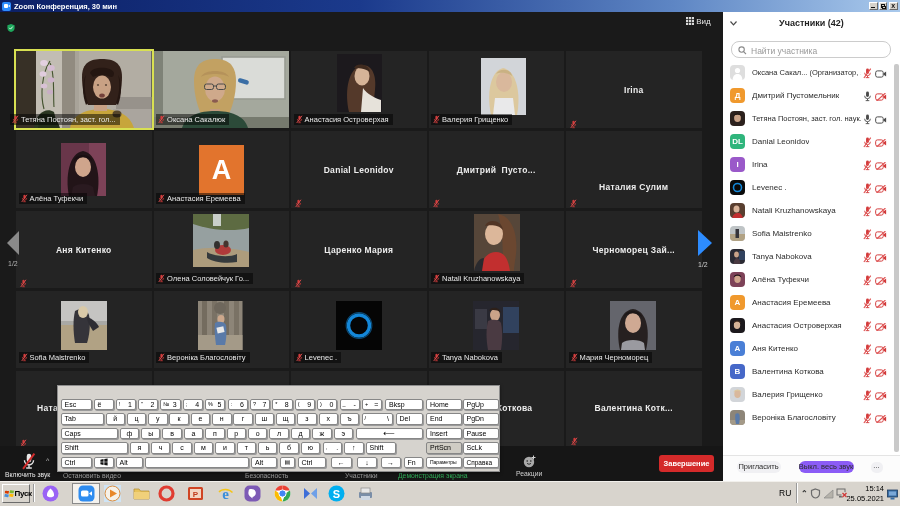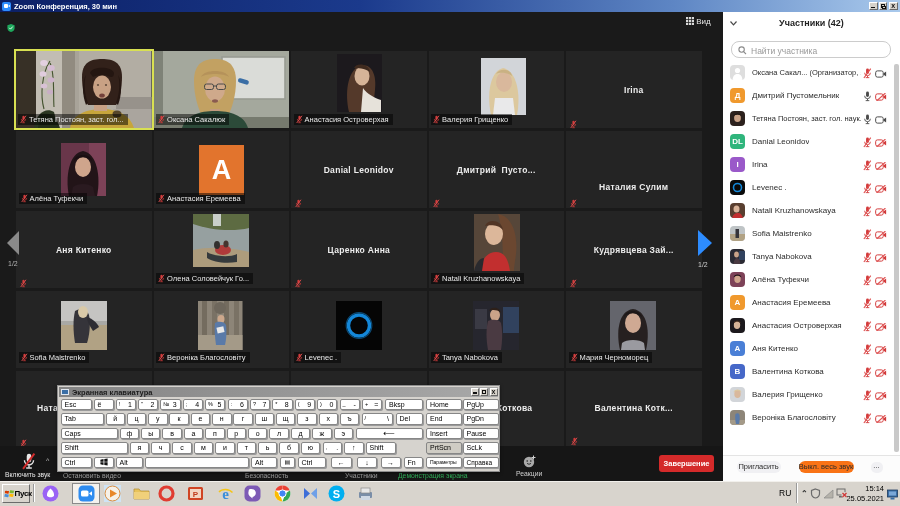--- a/index.html
+++ b/index.html
@@ -231,26 +231,26 @@
 <path d="M10 49 C6 32 8 10 23 8 C38 10 40 32 36 49 Z" fill="#262020"></path>
 <ellipse cx="23" cy="22" rx="8" ry="10" fill="#cfa993"></ellipse>
 <path d="M14 16 C16 8 30 8 32 16 C26 11 18 11 14 16 Z" fill="#1d1717"></path>
 <path d="M12 42 C16 38 30 38 34 42 L35 49 L11 49 Z" fill="#9a9aa0"></path>
 </svg></div>
 <div class="ct" style="left:566px;top:85px;width:135.5px">Irina</div>
 <div class="ct" style="left:291px;top:165px;width:135.5px">Danial Leonidov</div>
 <div class="ct" style="left:428.5px;top:165px;width:135.5px">Дмитрий&nbsp; Пусто...</div>
 <div class="ct" style="left:566px;top:182px;width:135.5px">Наталия Сулим</div>
 <div class="ct" style="left:16px;top:245px;width:135.5px">Аня Китенко</div>
-<div class="ct" style="left:291px;top:245px;width:135.5px">Царенко Анна</div>
-<div class="ct" style="left:566px;top:245px;width:135.5px">Кудрявцева Зай...</div>
+<div class="ct" style="left:291px;top:245px;width:135.5px">Царенко Мария</div>
+<div class="ct" style="left:566px;top:245px;width:135.5px">Черноморец Зай...</div>
 <div class="ct" style="left:16px;top:402.5px;width:135.5px">Наталия Кудрявцева</div>
 <div class="ct" style="left:421.5px;top:402.5px;width:135.5px">Валентина Коткова</div>
 <div class="ct" style="left:566px;top:402.5px;width:135.5px">Валентина Котк...</div>
-<div class="lbl" style="left:18px;top:114px"><svg width="7" height="9">
+<div class="lbl" style="left:10px;top:114px"><svg width="7" height="9">
         <use href="#micoff" width="7" height="9"></use>
       </svg> Тетяна Постоян, заст. гол...</div>
 <div class="lbl" style="left:156px;top:114px"><svg width="7" height="9">
         <use href="#micoff" width="7" height="9"></use>
       </svg> Оксана Сакалюк</div>
 <div class="lbl" style="left:293.5px;top:114px"><svg width="7" height="9">
         <use href="#micoff" width="7" height="9"></use>
       </svg> Анастасия Островерхая</div>
 <div class="lbl" style="left:431px;top:114px"><svg width="7" height="9">
         <use href="#micoff" width="7" height="9"></use>
@@ -549,35 +549,24 @@
       <svg class="pic" style="left:139.5px" width="9" height="11">
         <use href="#micoff" width="9" height="11"></use>
       </svg>
       <svg class="pic" style="left:152px;top:4.5px" width="12" height="8">
         <use href="#camoff" width="12" height="8"></use>
       </svg>
     </div>
 
 <div class="abs" style="left:723px;top:455px;width:177px;height:26px;background:#fcfcfc;border-top:1px solid #e4e4e4"></div>
 <div class="abs" style="left:736.5px;top:461px;width:44px;height:12px;background:#f0f0f3;border-radius:6px;font-size:7.5px;color:#2b2b2b;text-align:center;line-height:12px">Пригласить</div>
-<div class="abs" style="left:798.5px;top:461px;width:55px;height:12px;background:#f97316;border-radius:6px;font-size:7.5px;color:#2b2b2b;text-align:center;line-height:12px">Выкл. весь звук</div>
+<div class="abs" style="left:798.5px;top:461px;width:55px;height:12px;background:#8b5cf6;border-radius:6px;font-size:7.5px;color:#2b2b2b;text-align:center;line-height:12px">Выкл. весь звук</div>
 <div class="abs" style="left:870.5px;top:461.5px;width:12px;height:11px;background:#f0f0f3;border-radius:5px;font-size:7.5px;color:#2b2b2b;text-align:center;line-height:8px">...</div>
 
 <div class="abs" style="left:57px;top:384.5px;width:443px;height:87px;background:#d6d3ce;border:1px solid #8e8e8e;box-shadow:0 1px 3px rgba(0,0,0,.5)">
-<div class="abs" style="left:1px;top:1px;width:439px;height:10.5px;background:linear-gradient(90deg,#848484,#a8a8a8)">
-<div class="abs" style="left:2px;top:2px;width:8px;height:6px;background:#3a6ea5;border:1px solid #dfe6ef"></div>
-<div class="abs" style="left:13px;top:1px;font-size:7.5px;font-weight:bold;color:#1c1c1c">Экранная клавиатура</div>
-<div class="abs" style="left:412px;top:1.5px;width:8px;height:7.5px;background:#d6d2cb;border:1px solid;border-color:#fff #6a6a6a #6a6a6a #fff">
-          <div class="abs" style="left:1px;bottom:1px;width:4px;height:1.5px;background:#111"></div>
-        </div>
-<div class="abs" style="left:421px;top:1.5px;width:8px;height:7.5px;background:#d6d2cb;border:1px solid;border-color:#fff #6a6a6a #6a6a6a #fff">
-          <div class="abs" style="left:1.2px;top:1.2px;width:4.2px;height:3.8px;border:1px solid #111"></div>
-        </div>
-<div class="abs" style="left:430.5px;top:1.5px;width:8px;height:7.5px;background:#d6d2cb;border:1px solid;border-color:#fff #6a6a6a #6a6a6a #fff;font-size:7px;line-height:6px;text-align:center;font-weight:bold;color:#111">x</div>
-</div>
 <div class="k" style="left:2.5px;top:13px;width:31px;font-size:7px">Esc</div>
 <div class="k" style="left:35.5px;top:13px;width:20px;font-size:7px">ё</div>
 <div class="k" style="left:57.5px;top:13px;width:20.4px">
         <span class="sup">!</span>
         <span class="mn">1</span>
       </div>
 <div class="k" style="left:79.9px;top:13px;width:20.4px">
         <span class="sup">"</span>
         <span class="mn">2</span>
       </div>

